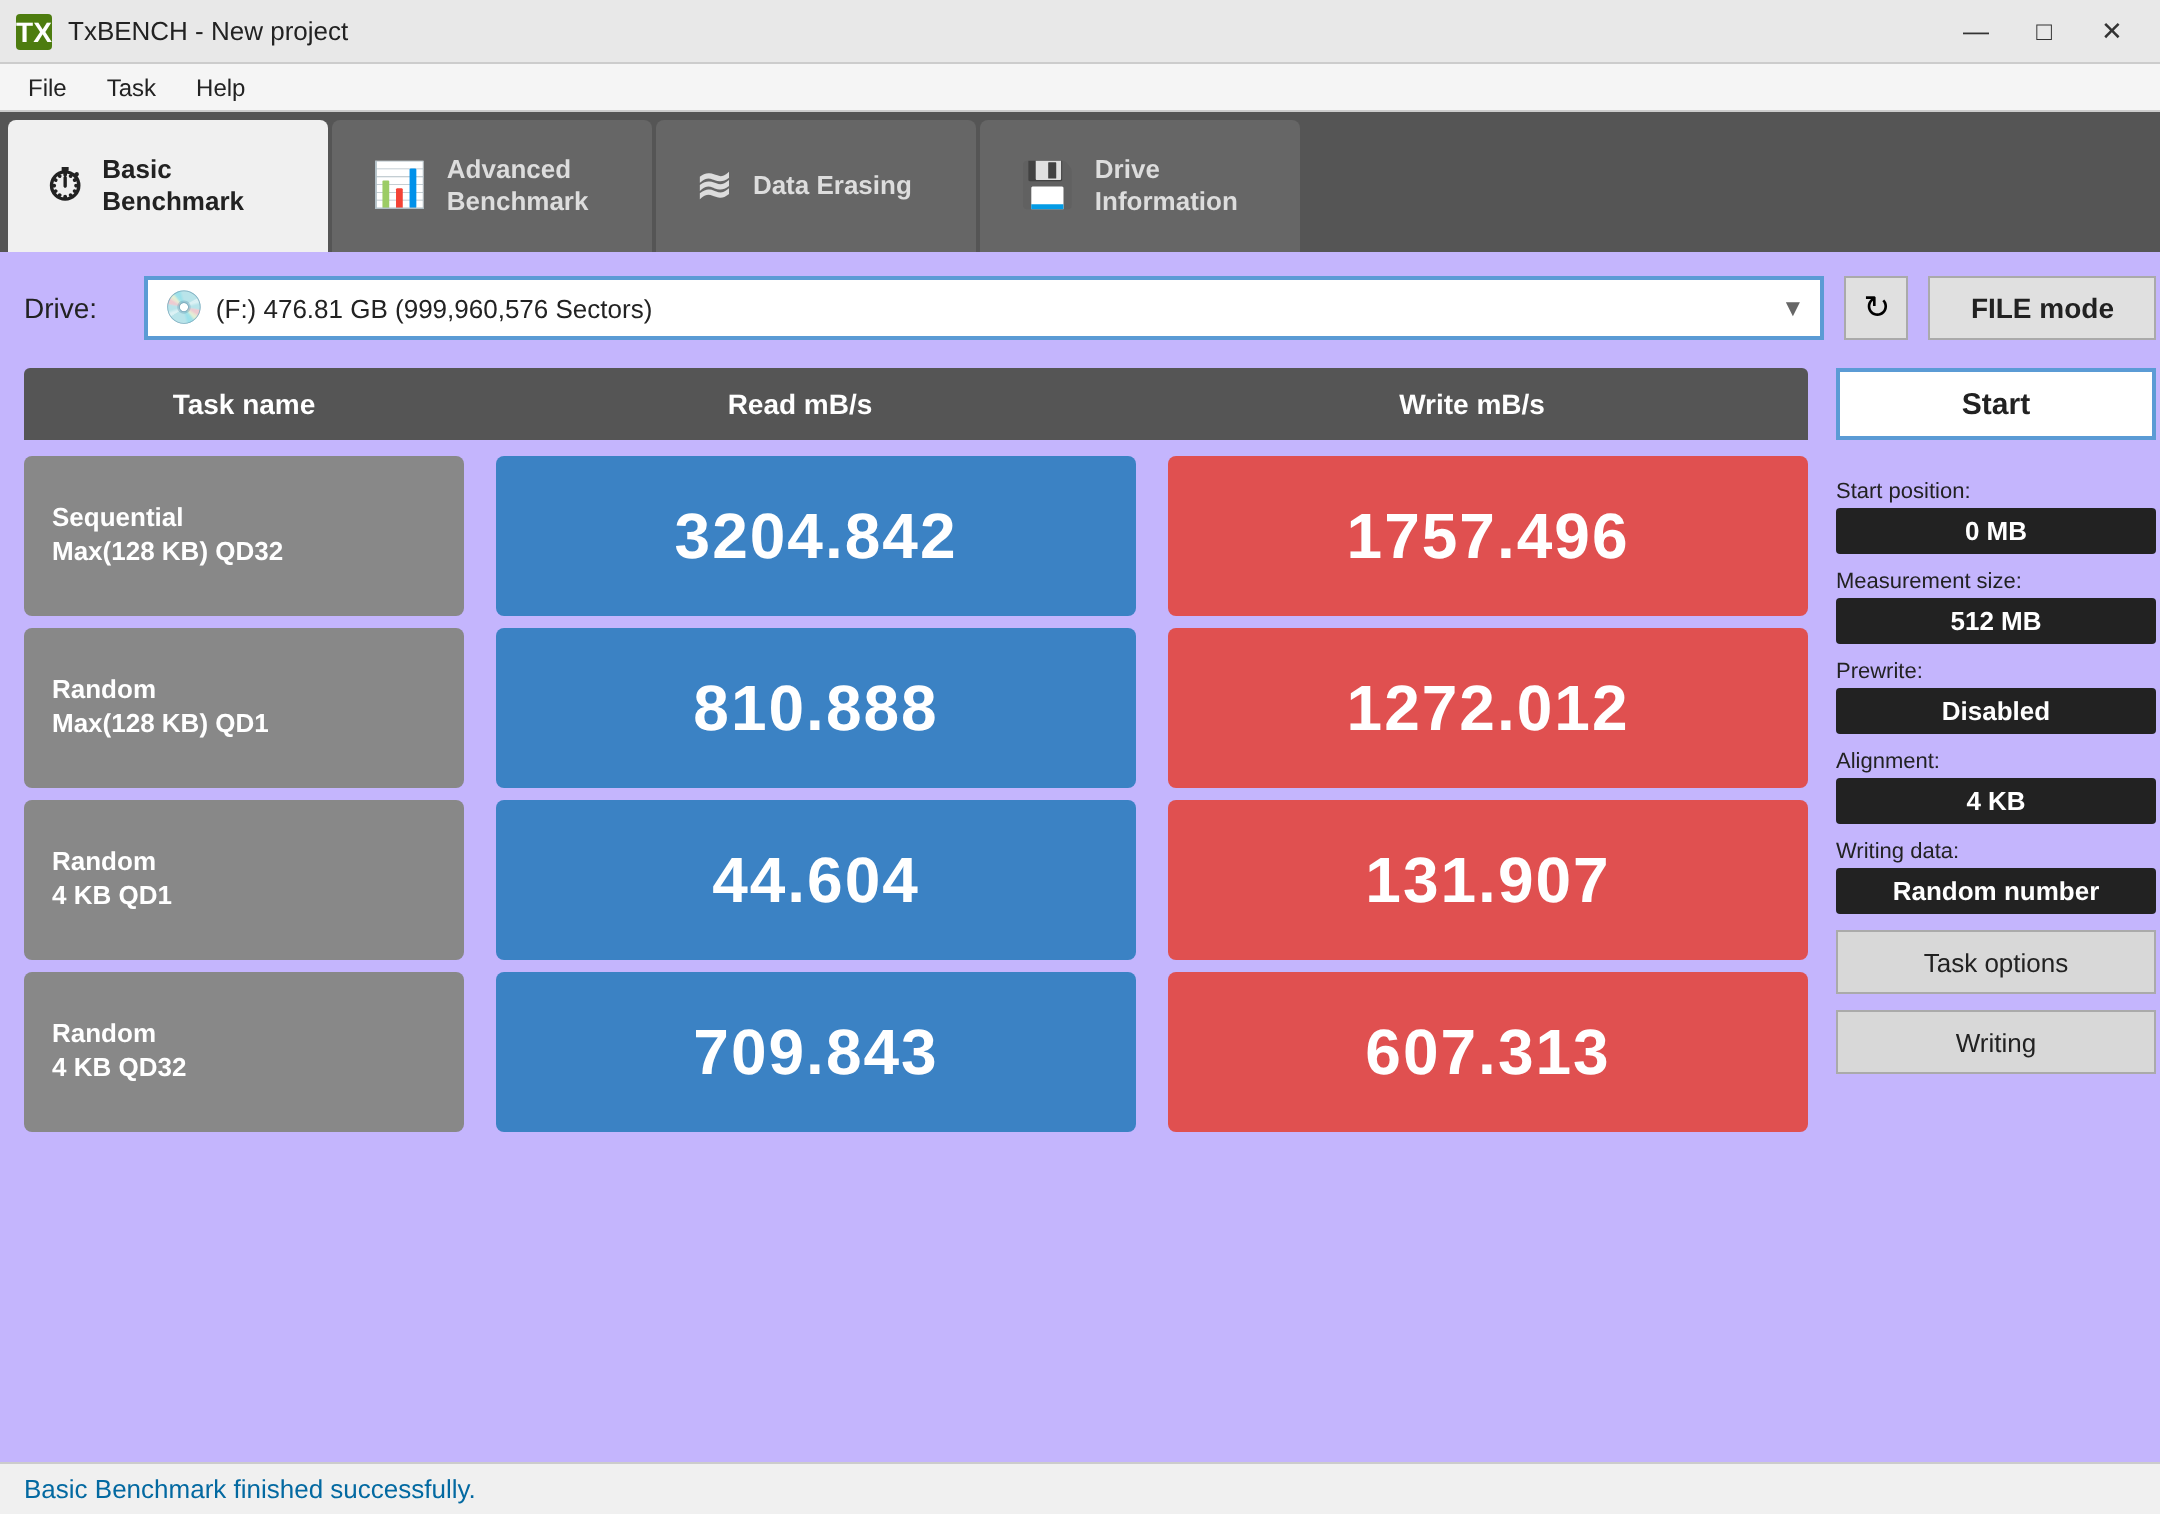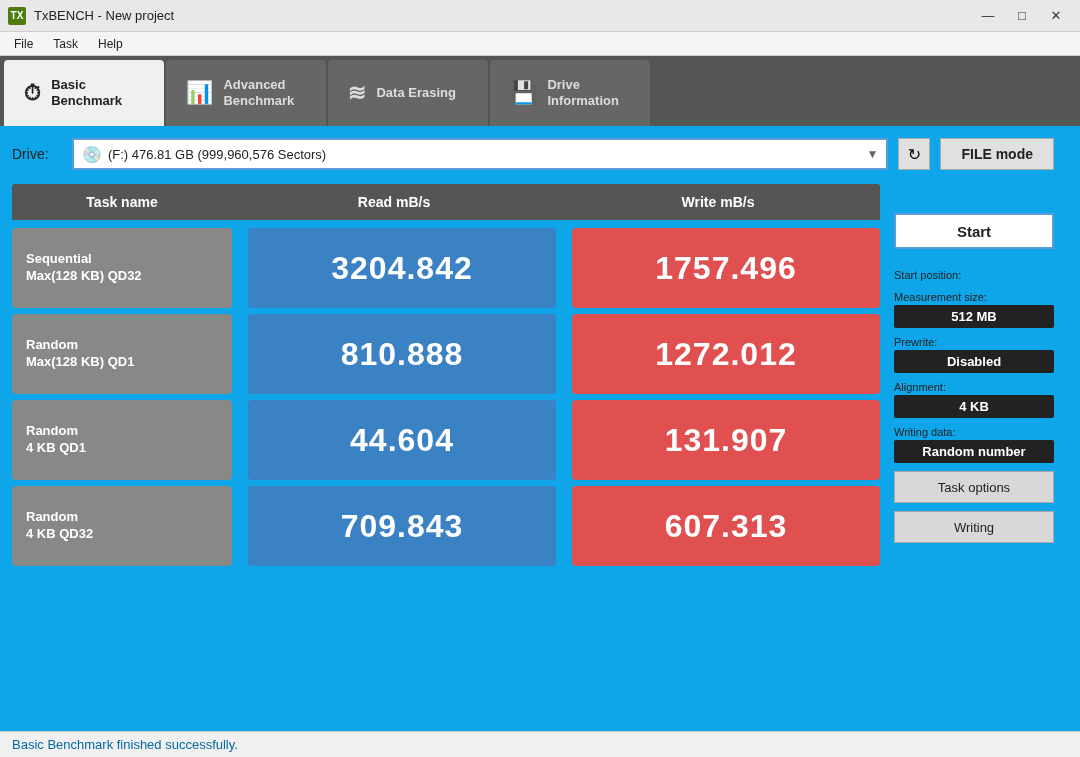--- a/index.html
+++ b/index.html
@@ -31,21 +31,21 @@
     }
     .title-bar-icon {
       width: 18px;
       height: 18px;
       background: #4d7c0f;
       border-radius: 2px;
       display: flex;
       align-items: center;
       justify-content: center;
       color: white;
-      font-size: 10px;
+      font-size: 14px;
       font-weight: bold;
     }
     .title-bar-controls {
       display: flex;
       gap: 2px;
     }
     .title-btn {
       width: 32px;
       height: 22px;
       background: transparent;
@@ -105,24 +105,24 @@
       font-size: 22px;
       flex-shrink: 0;
     }
     .tab-label {
       line-height: 1.2;
       font-size: 13px;
     }
 
     
     .main-area {
-      background: #0ea5e9;
+      background: #c4b5fd;
       display: flex;
       flex-direction: column;
-      padding: 12px 26px 0 12px;
+      padding: 12px 2px 0 12px;
       height: calc(757px - 32px - 24px - 70px - 26px);
     }
 
     
     .drive-row {
       display: flex;
       align-items: center;
       gap: 10px;
       margin-bottom: 14px;
     }
@@ -250,21 +250,20 @@
       border-radius: 4px;
       letter-spacing: 1px;
     }
 
     
     .right-panel {
       width: 160px;
       display: flex;
       flex-direction: column;
       gap: 0;
-      margin-top: 29px;
     }
     .start-btn {
       width: 100%;
       height: 36px;
       background: white;
       border: 2px solid #5b9bd5;
       font-size: 15px;
       font-weight: 600;
       color: #222;
       cursor: pointer;
@@ -404,20 +403,21 @@
           <div class="bench-write">607.313</div>
         </div>
 
       </div>
     </div>
 
     <div class="right-panel">
       <button class="start-btn">Start</button>
 
       <span class="param-label">Start position:</span>
+      <div class="param-value">0 MB</div>
 
       <span class="param-label">Measurement size:</span>
       <div class="param-value">512 MB</div>
 
       <span class="param-label">Prewrite:</span>
       <div class="param-value">Disabled</div>
 
       <span class="param-label">Alignment:</span>
       <div class="param-value">4 KB</div>
 

